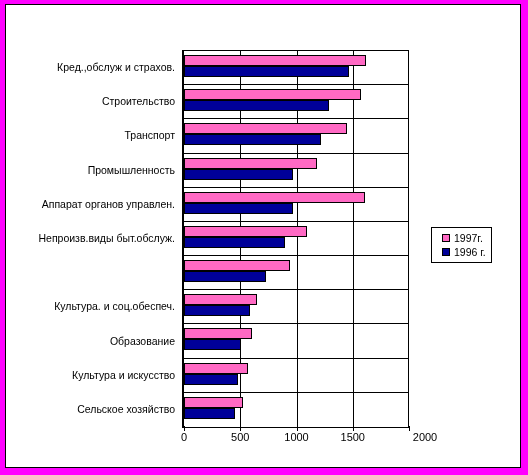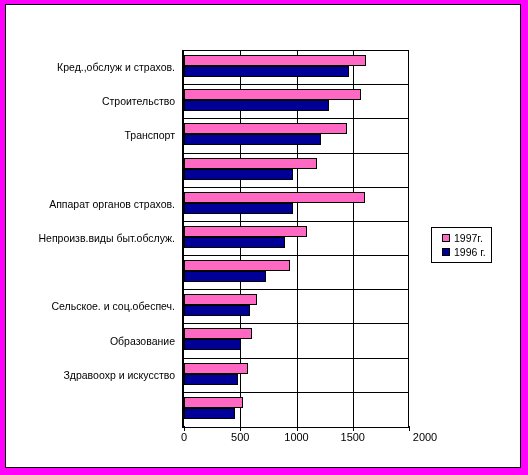--- a/index.html
+++ b/index.html
@@ -124,25 +124,27 @@
 </style>
 </head>
 <body>
 
 <div id="chart-frame">
 
   <div id="cat-labels">
       <div class="cat-label" style="top: 11.0909px;">Кред.,обслуж и страхов.</div>
       <div class="cat-label" style="top: 45.2727px;">Строительство</div>
       <div class="cat-label" style="top: 79.4545px;">Транспорт</div>
-      <div class="cat-label" style="top: 147.818px;">Аппарат органов страхов.</div>
+      <div class="cat-label" style="top: 113.636px;">Промышленность</div>
+      <div class="cat-label" style="top: 147.818px;">Аппарат органов управлен.</div>
       <div class="cat-label" style="top: 182px; margin-left: 36px;">Непроизв.виды быт.обслуж.</div>
-      <div class="cat-label" style="top: 250.364px;">Сельское. и соц.обеспеч.</div>
+      <div class="cat-label" style="top: 250.364px;">Культура. и соц.обеспеч.</div>
       <div class="cat-label" style="top: 284.545px;">Образование</div>
-      <div class="cat-label" style="top: 318.727px;">Здравоохр и искусство</div>
+      <div class="cat-label" style="top: 318.727px;">Культура и искусство</div>
+      <div class="cat-label" style="top: 352.909px;">Сельское хозяйство</div>
     </div>
 
   <div id="plot-area">
       <div class="gridline" style="left: 56.25px;"></div>
       <div class="gridline" style="left: 112.5px;"></div>
       <div class="gridline" style="left: 168.75px;"></div>
       <div class="catband" style="top: 0px; height: 34.1818px;">
         <div class="bar s1997" title="1997г.: 1620" style="width: 182.25px; background: rgb(255, 105, 196);"></div>
         <div class="bar s1996" title="1996 г.: 1465" style="width: 164.812px; background: rgb(0, 0, 153);"></div>
       </div>

